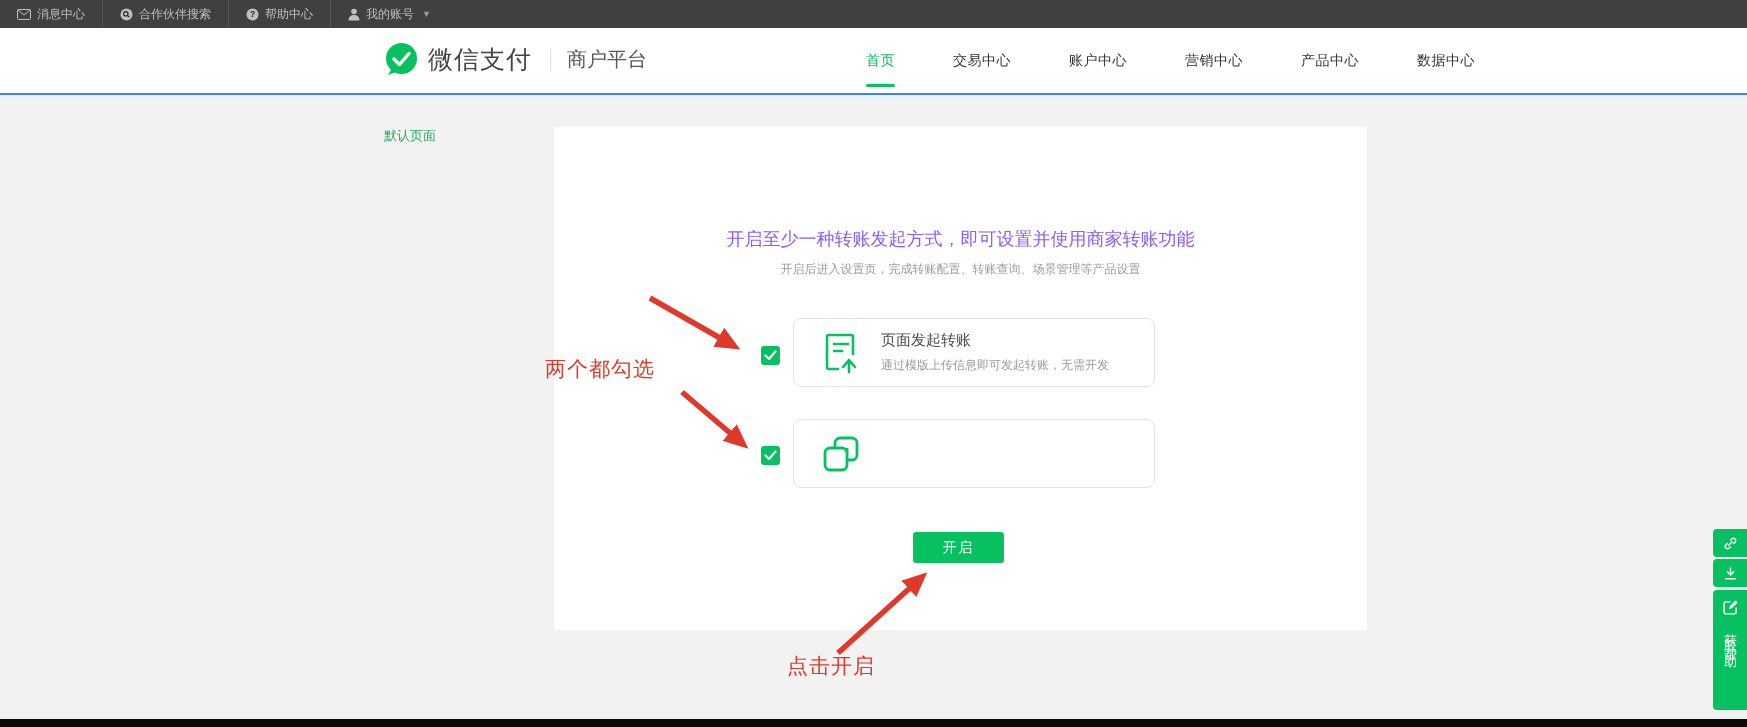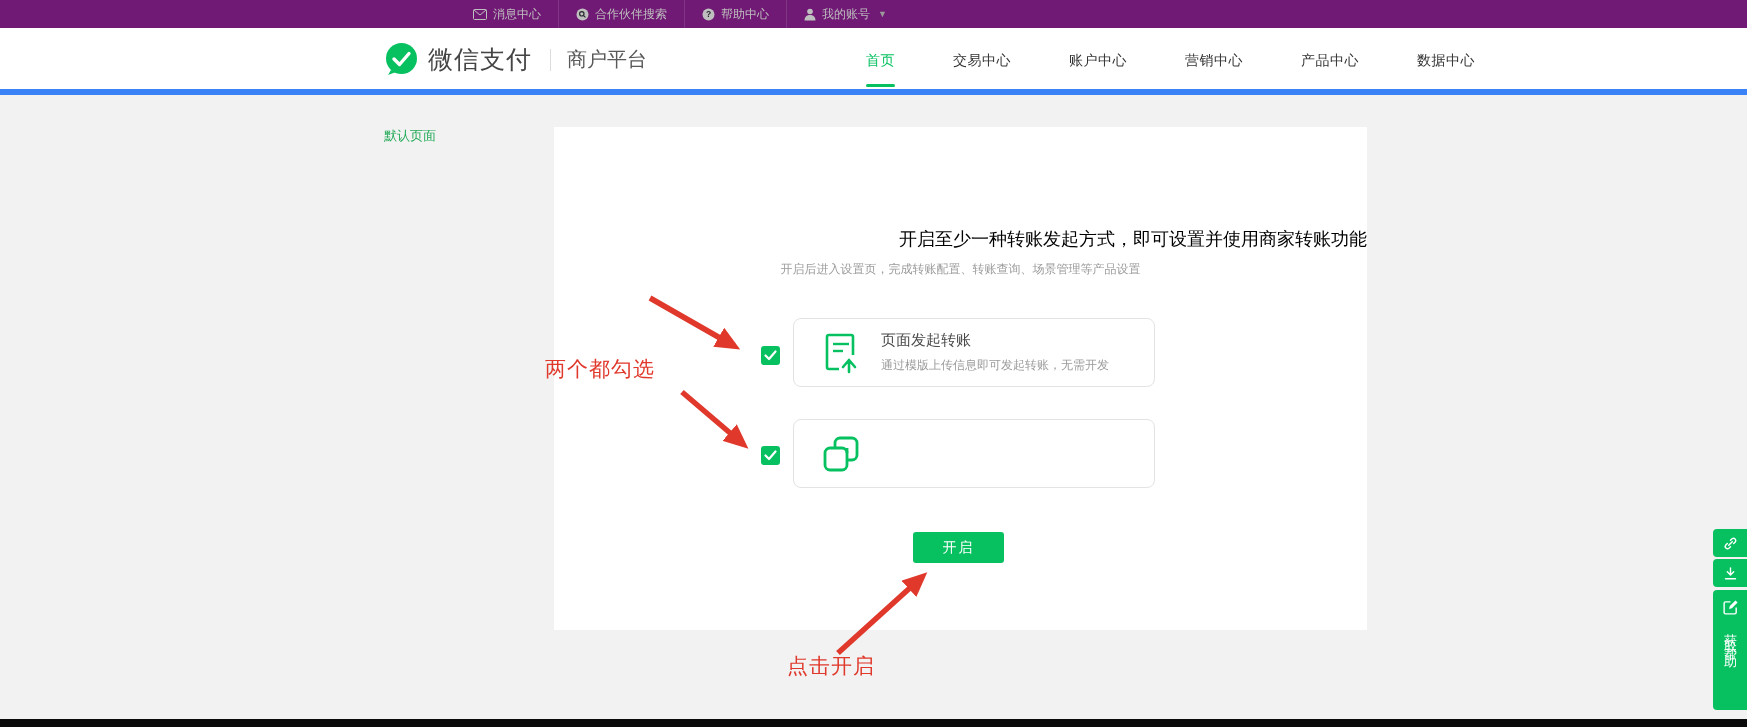--- a/index.html
+++ b/index.html
@@ -1,42 +1,42 @@
 <!DOCTYPE html>
 <html><head>
 <meta charset="utf-8">
 <style>
   html,body{margin:0;padding:0;}
   body{width:1747px;height:727px;overflow:hidden;font-family:"Liberation Sans","DejaVu Sans",sans-serif;background:#fff;}
   .page{position:relative;width:1747px;height:727px;background:#f2f2f2;}
 
   
-  .topbar{position:absolute;top:0;left:0;width:100%;height:28px;background:#701a75;display:flex;align-items:stretch;justify-content:center;padding-right:387px;box-sizing:border-box;}
+  .topbar{position:absolute;top:0;left:0;width:100%;height:28px;background:#404040;display:flex;align-items:stretch;justify-content:flex-start;padding-right:387px;box-sizing:border-box;}
   .topbar-item{display:flex;align-items:center;gap:6px;padding:0 17px;color:#bfbfbf;font-size:12px;cursor:pointer;border-left:1px solid rgba(255,255,255,.12);}
   .topbar-item:first-child{border-left:none;}
   .topbar-item svg{display:block;}
   .caret{font-size:9px;color:#9a9a9a;margin-left:2px;}
 
   
-  .header{position:absolute;top:28px;left:0;width:100%;height:67px;background:#ffffff;border-bottom:6px solid #3b82f6;box-sizing:border-box;}
+  .header{position:absolute;top:28px;left:0;width:100%;height:67px;background:#ffffff;border-bottom:2px solid #3b82f6;box-sizing:border-box;}
   .brand-wrap{position:absolute;left:384px;top:14px;display:flex;align-items:center;}
   .brand-logo{width:35px;height:35px;position:relative;}
   .brand-name{margin-left:9px;font-size:25px;color:#454545;letter-spacing:1px;}
   .brand-divider{width:1px;height:22px;background:#dcdcdc;margin:0 16px 0 18px;}
   .brand-portal{font-size:20px;color:#595959;}
   .nav{position:absolute;left:866px;top:0;height:66px;display:flex;align-items:center;gap:58px;}
   .nav-item{font-size:14px;color:#333;cursor:pointer;position:relative;height:66px;display:flex;align-items:center;letter-spacing:.5px;}
   .nav-item.active{color:#07c160;}
   .nav-item.active::after{content:"";position:absolute;left:0;right:0;bottom:7px;height:3px;background:#07c160;border-radius:2px;}
 
   
   .sidebar-item{position:absolute;left:384px;top:127px;font-size:13px;color:#24ab58;cursor:pointer;}
 
   .panel{position:absolute;left:554px;top:127px;width:813px;height:503px;background:#ffffff;}
-  .panel-title{position:absolute;left:0;width:100%;top:100px;text-align:right;font-size:18px;color:#000000;}
+  .panel-title{position:absolute;left:0;width:100%;top:100px;text-align:center;font-size:18px;color:#8b5cf6;}
   .panel-subtitle{position:absolute;left:0;width:100%;top:134px;text-align:center;font-size:12px;color:#9b9b9b;}
 
   .checkbox{position:absolute;width:19px;height:19px;background:#07c160;border-radius:3px;cursor:pointer;display:flex;align-items:center;justify-content:center;}
   .cb1{left:207px;top:219px;}
   .cb2{left:207px;top:319px;}
 
   .opt-card{position:absolute;left:239px;width:362px;height:69px;border:1px solid #e3e3e3;border-radius:8px;background:#fff;display:flex;align-items:center;padding-left:27px;box-sizing:border-box;cursor:pointer;}
   .card1{top:191px;}
   .card2{top:292px;}
   .opt-icon{width:40px;height:42px;flex:0 0 40px;margin-right:20px;display:flex;align-items:center;justify-content:center;}

